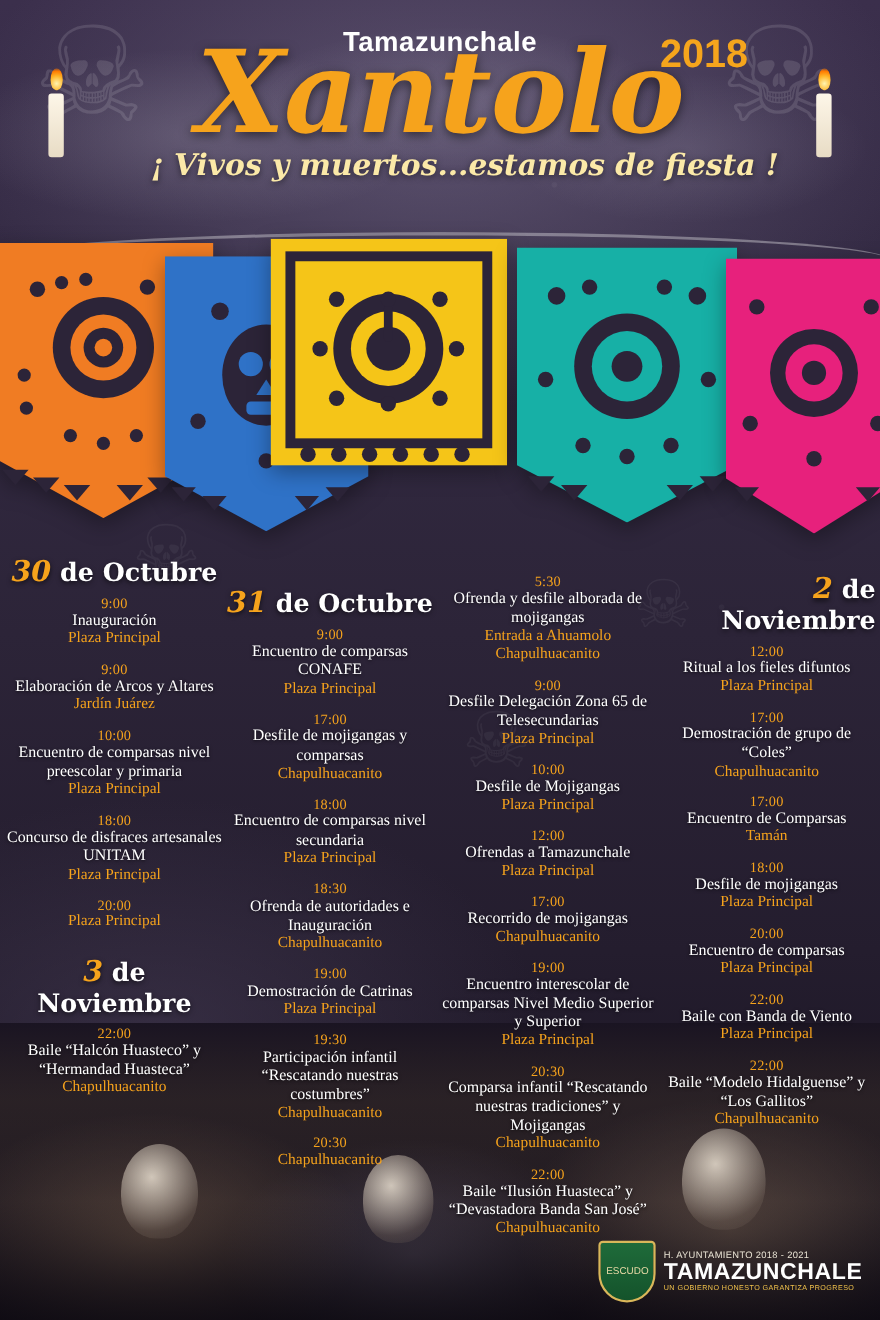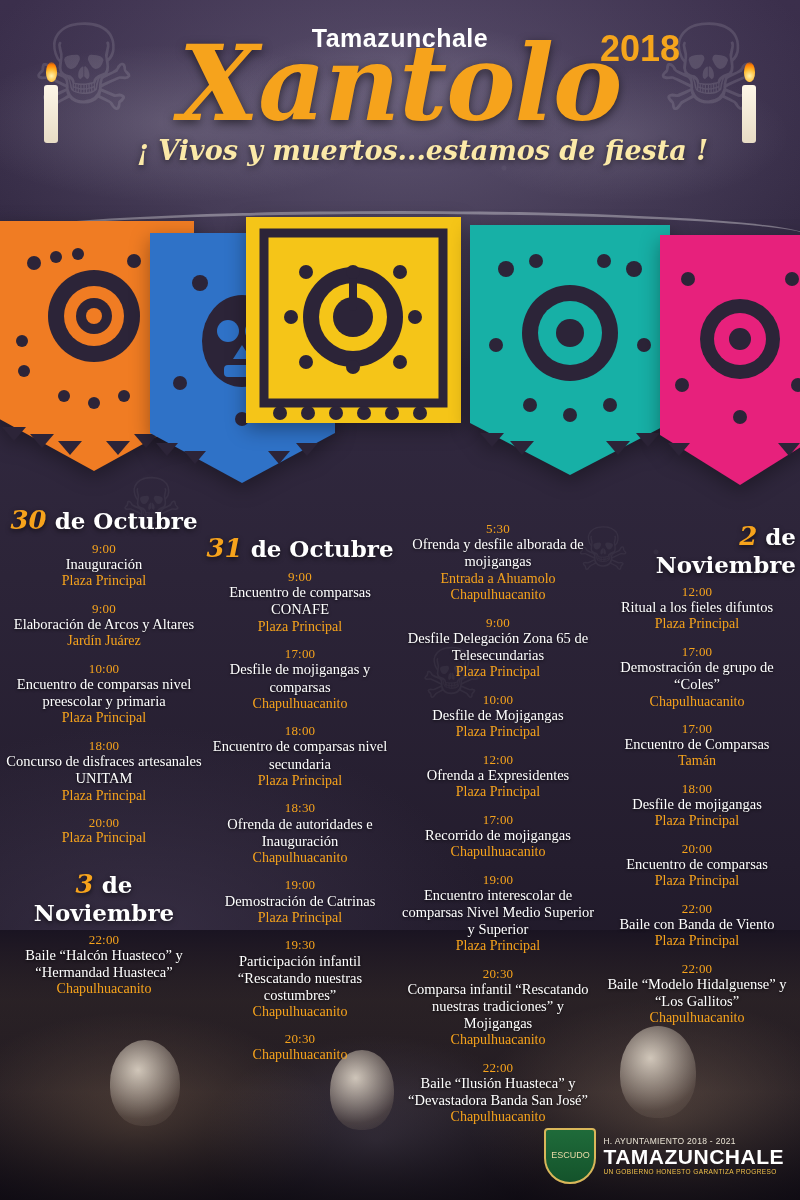--- a/index.html
+++ b/index.html
@@ -482,21 +482,21 @@
         <div class="name">Desfile Delegación Zona 65 de Telesecundarias</div>
         <div class="place">Plaza Principal</div>
       </div>
       <div class="ev">
         <div class="time">10:00</div>
         <div class="name">Desfile de Mojigangas</div>
         <div class="place">Plaza Principal</div>
       </div>
       <div class="ev">
         <div class="time">12:00</div>
-        <div class="name">Ofrenda a Expresidentes</div>
+        <div class="name">Ofrendas a Tamazunchale</div>
         <div class="place">Plaza Principal</div>
       </div>
       <div class="ev">
         <div class="time">17:00</div>
         <div class="name">Recorrido de mojigangas</div>
         <div class="place">Chapulhuacanito</div>
       </div>
       <div class="ev">
         <div class="time">19:00</div>
         <div class="name">Encuentro interescolar de comparsas Nivel Medio Superior y Superior</div>

